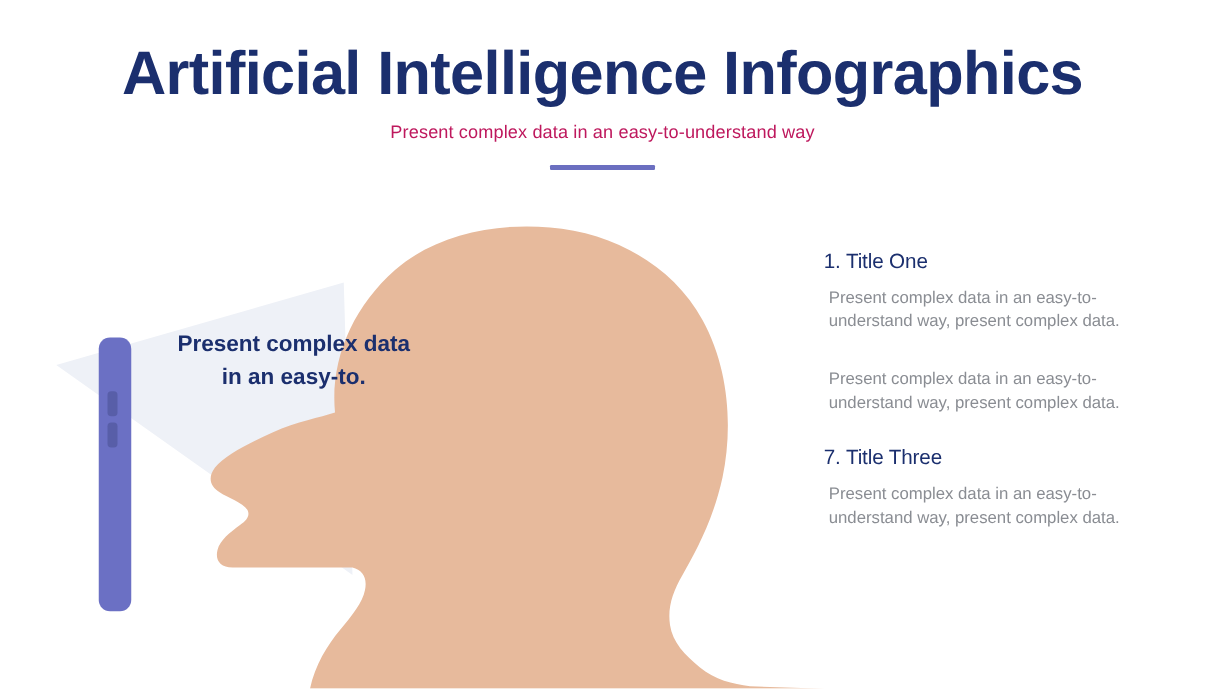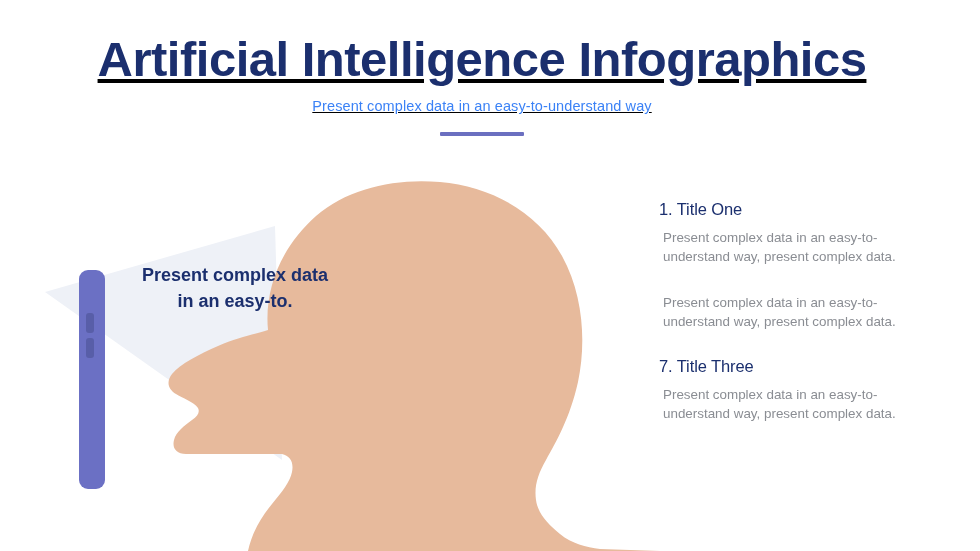--- a/index.html
+++ b/index.html
@@ -18,34 +18,33 @@
     overflow: hidden;
   }
 
   
   #header {
     position: absolute;
     left: 0;
     top: 34px;
     width: 964px;
     text-align: center;
-    text-decoration: underline;
   }
   #main-title {
     font-size: 49px;
     font-weight: bold;
     color: #1b2f6e;
     letter-spacing: -0.5px;
     line-height: 1.05;
     margin: 0;
     white-space: nowrap;
   }
   #subtitle {
     font-size: 14.5px;
-    color: #3b82f6;
+    color: #be185d;
     margin: 13px 0 0 0;
     letter-spacing: 0.1px;
   }
   #title-divider {
     width: 84px;
     height: 4px;
     background: #6b6fc0;
     margin: 18px auto 0 auto;
     border-radius: 1px;
   }

